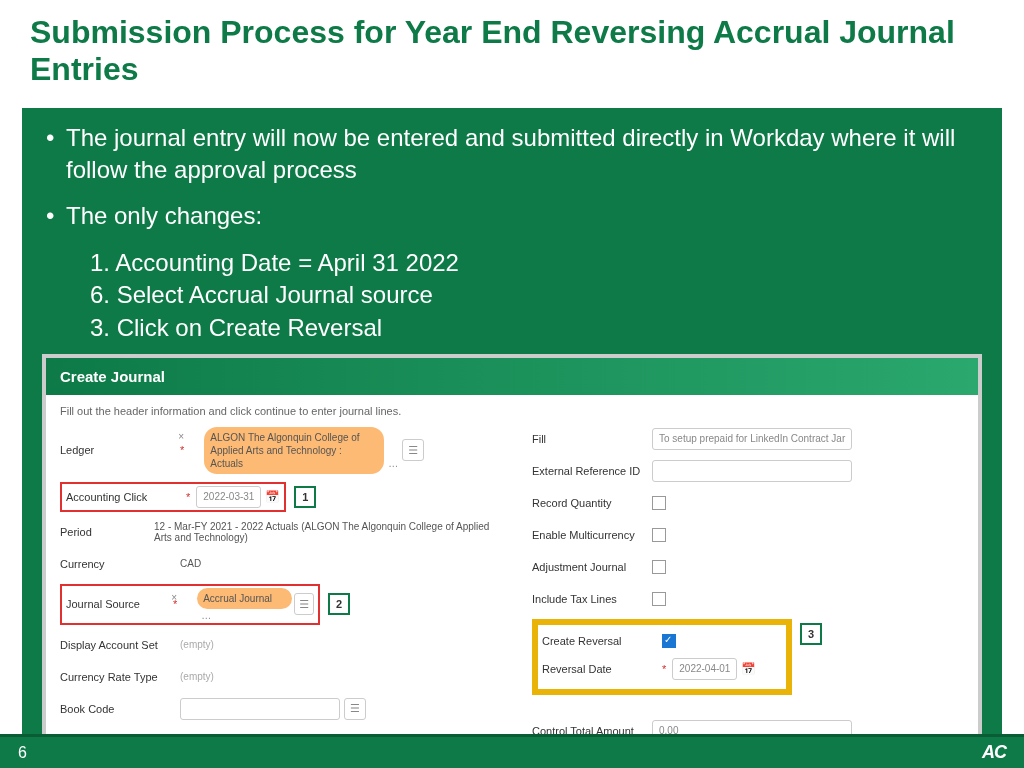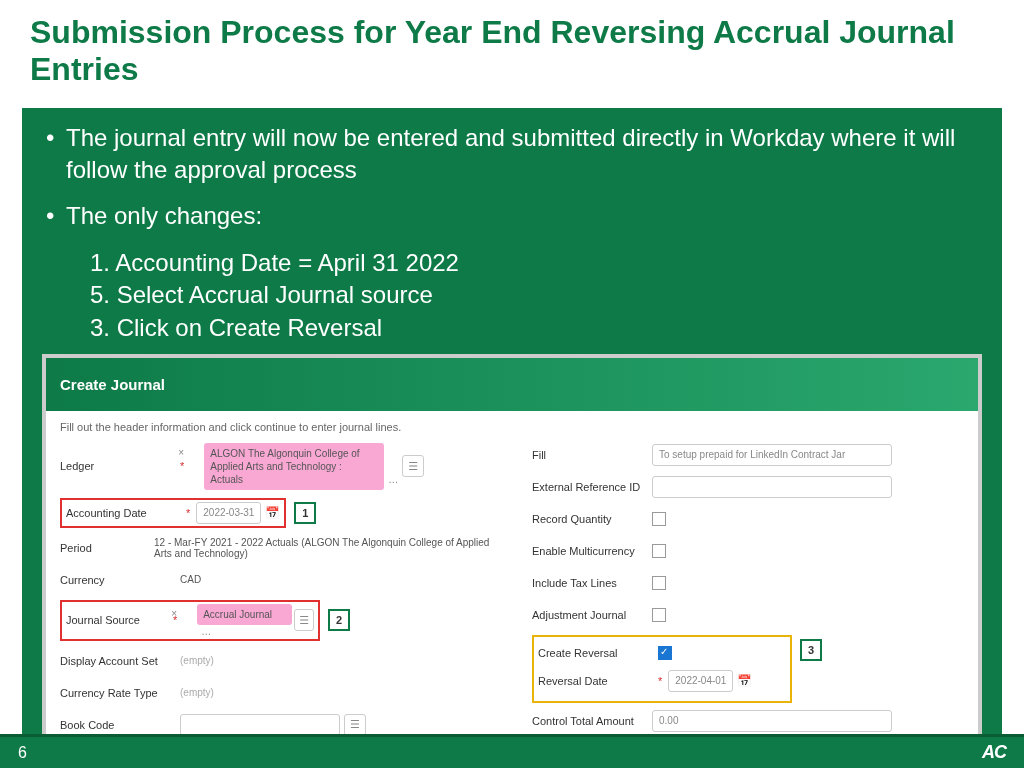--- a/index.html
+++ b/index.html
@@ -3,77 +3,77 @@
 <meta charset="utf-8">
 <style>
 *{box-sizing:border-box;margin:0;padding:0;font-family:Arial,sans-serif}
 body{width:1024px;height:768px;background:#fff;position:relative;overflow:hidden}
 .slide-title{color:#0d7a47;font-size:32px;font-weight:bold;padding:14px 30px 20px;line-height:1.15}
 .green-panel{background:#0d7a47;margin:0 22px;padding:14px 20px 10px;color:#fff}
 .bullet{font-size:24px;line-height:1.35;margin-bottom:14px;padding-left:24px;position:relative}
 .bullet::before{content:"•";position:absolute;left:4px}
 .sub{font-size:24px;padding-left:48px;line-height:1.35}
 .app{background:#eee;border:4px solid #ccc;margin-top:10px}
-.app-header{background:linear-gradient(to right,#0d7a47,#2aa86e);color:#fff;padding:18px 14px;font-weight:bold;font-size:15px}
+.app-header{background:linear-gradient(to right,#0d7a47,#2aa86e);color:#fff;padding:10px 14px;font-weight:bold;font-size:15px}
 .app-body{background:#fff;padding:10px 14px;font-size:11px;color:#333}
 .instr{color:#666;margin-bottom:10px}
 .cols{display:flex;gap:40px}
 .col{flex:1}
 .row{display:flex;align-items:center;margin-bottom:8px;min-height:24px}
 .lbl{width:120px;color:#333;font-weight:500}
 .req{color:#d32f2f;margin-right:6px}
-.pill{background:#f9a8d4;border-radius:3px;padding:4px 20px 4px 6px;font-size:10px;color:#555;position:relative;display:inline-block;max-width:180px;line-height:1.3}
+.pill{background:#fdba74;border-radius:13px;padding:4px 20px 4px 6px;font-size:10px;color:#555;position:relative;display:inline-block;max-width:180px;line-height:1.3}
 .pill-x{position:absolute;left:-12px;top:4px;color:#888;font-size:10px}
 .pill-wrap{position:relative;padding-left:14px}
 .listbtn{width:22px;height:22px;border:1px solid #ccc;border-radius:3px;margin-left:4px;display:inline-flex;align-items:center;justify-content:center;color:#888;font-size:11px}
 .input{border:1px solid #ccc;border-radius:3px;padding:4px 6px;font-size:10px;color:#888;background:#fff;height:22px}
-.input.wide{width:240px}
+.input.wide{width:200px}
 .cal-icon{display:inline-block;margin-left:4px;color:#888;font-size:12px}
 .redbox{border:2px solid #e03030;padding:2px 4px;display:inline-flex;align-items:center}
 .callout{border:2px solid #0d7a47;background:#fff;color:#333;width:22px;height:22px;display:inline-flex;align-items:center;justify-content:center;font-weight:bold;margin-left:8px;font-size:11px}
 .chk{width:14px;height:14px;border:1px solid #999;display:inline-block}
 .chk.on{background:#1976d2;border-color:#1976d2;position:relative}
 .chk.on::after{content:"✓";color:#fff;font-size:10px;position:absolute;top:-1px;left:1px}
 .val{color:#555;font-size:10px}
 .empty{color:#aaa;font-size:10px}
 .footer{position:absolute;bottom:0;left:0;right:0;height:34px;background:#0d7a47;border-top:3px solid #0a5c35;display:flex;align-items:center;justify-content:space-between;padding:0 18px;color:#fff}
 .logo{font-weight:bold;font-style:italic;font-size:18px;letter-spacing:-1px}
 .ellipsis{color:#888;margin-left:4px;font-size:10px}
-.redbox-group{border:2px solid #eab308;padding:4px;margin-bottom:6px}
+.redbox-group{border:6px solid #eab308;padding:4px;margin-bottom:24px}
 .redbox-group .row{margin-bottom:4px}
 </style>
 </head>
 <body>
 
 <div class="slide-title">Submission Process for Year End Reversing Accrual Journal Entries</div>
 
 <div class="green-panel">
   <div class="bullet">The journal entry will now be entered and submitted directly in Workday where it will follow the approval process</div>
   <div class="bullet">The only changes:</div>
   <div class="sub">1. Accounting Date = April 31 2022</div>
-  <div class="sub">5. Select Accrual Journal source</div>
+  <div class="sub">6. Select Accrual Journal source</div>
   <div class="sub">3. Click on Create Reversal</div>
 
   <div class="app">
     <div class="app-header">Create Journal</div>
     <div class="app-body">
       <div class="instr">Fill out the header information and click continue to enter journal lines.</div>
       <div class="cols">
         <div class="col">
 
           <div class="row">
             <span class="lbl">Ledger</span>
             <span class="req">*</span>
             <span class="pill-wrap"><span class="pill-x">×</span><span class="pill">ALGON The Algonquin College of Applied Arts and Technology : Actuals</span><span class="ellipsis">…</span></span>
             <span class="listbtn">☰</span>
           </div>
 
           <div class="row">
             <span class="redbox">
-              <span class="lbl">Accounting Date</span>
+              <span class="lbl">Accounting Click</span>
               <span class="req">*</span>
               <span class="input">2022-03-31</span>
               <span class="cal-icon">📅</span>
             </span>
             <span class="callout">1</span>
           </div>
 
           <div class="row">
             <span class="lbl">Period</span>
             <span class="val">12 - Mar-FY 2021 - 2022 Actuals (ALGON The Algonquin College of Applied Arts and Technology)</span>
@@ -123,25 +123,25 @@
           </div>
           <div class="row">
             <span class="lbl">Record Quantity</span>
             <span class="chk"></span>
           </div>
           <div class="row">
             <span class="lbl">Enable Multicurrency</span>
             <span class="chk"></span>
           </div>
           <div class="row">
-            <span class="lbl">Include Tax Lines</span>
+            <span class="lbl">Adjustment Journal</span>
             <span class="chk"></span>
           </div>
           <div class="row">
-            <span class="lbl">Adjustment Journal</span>
+            <span class="lbl">Include Tax Lines</span>
             <span class="chk"></span>
           </div>
 
           <div style="display:flex;align-items:flex-start">
             <div class="redbox-group" style="flex:0 0 auto;width:260px">
               <div class="row">
                 <span class="lbl">Create Reversal</span>
                 <span class="chk on"></span>
               </div>
               <div class="row">

